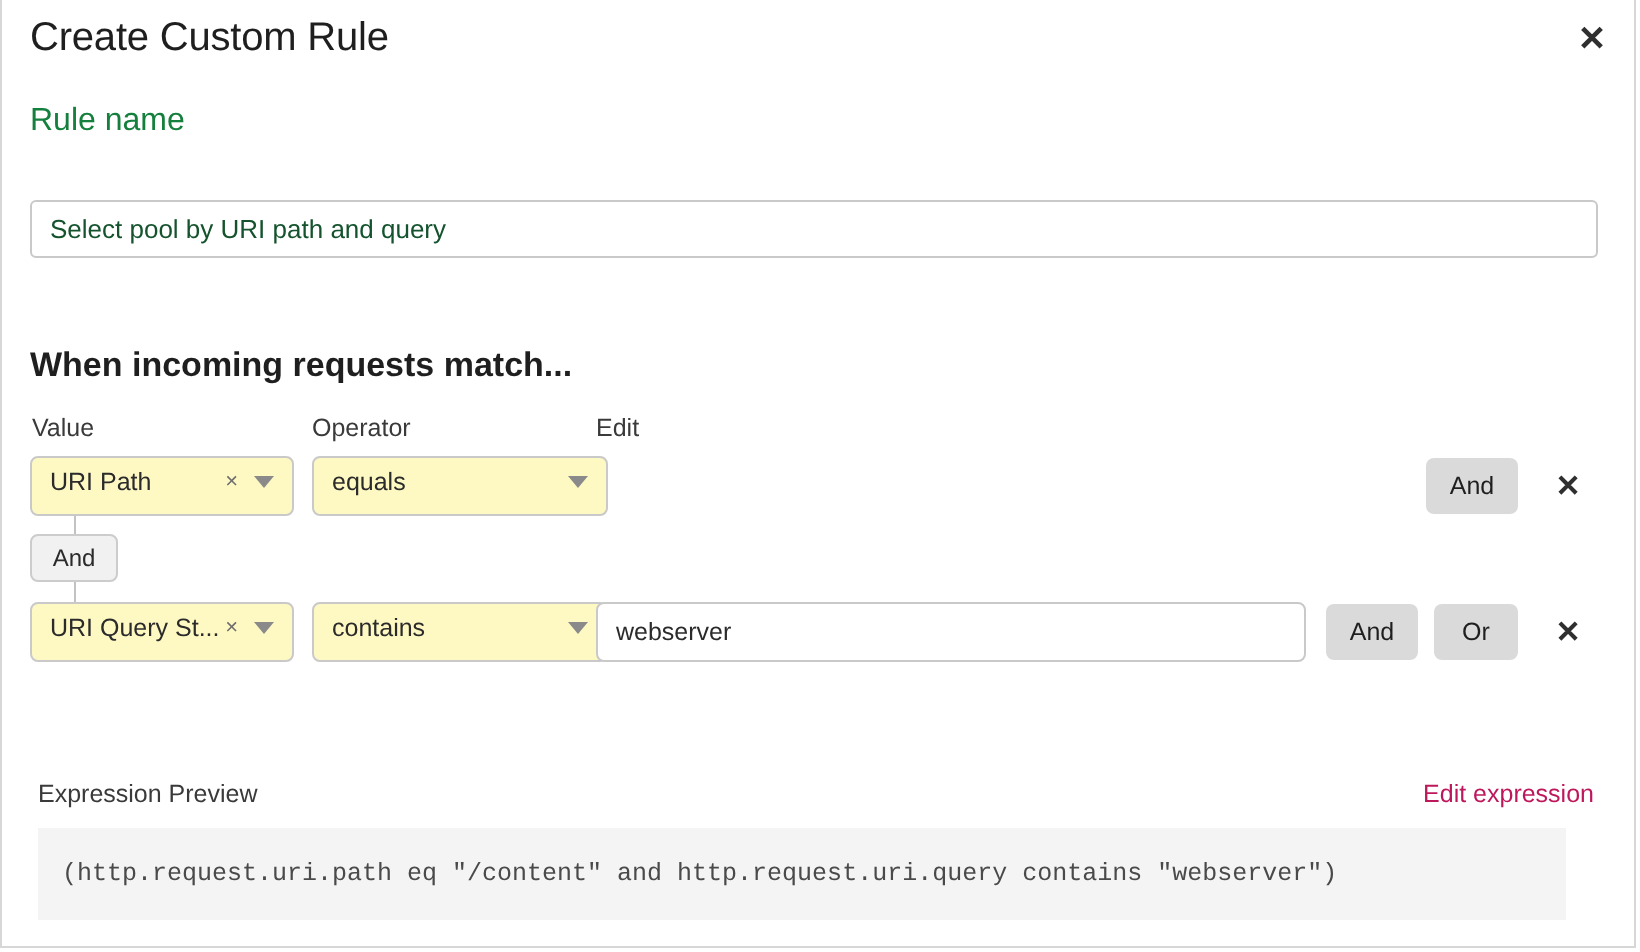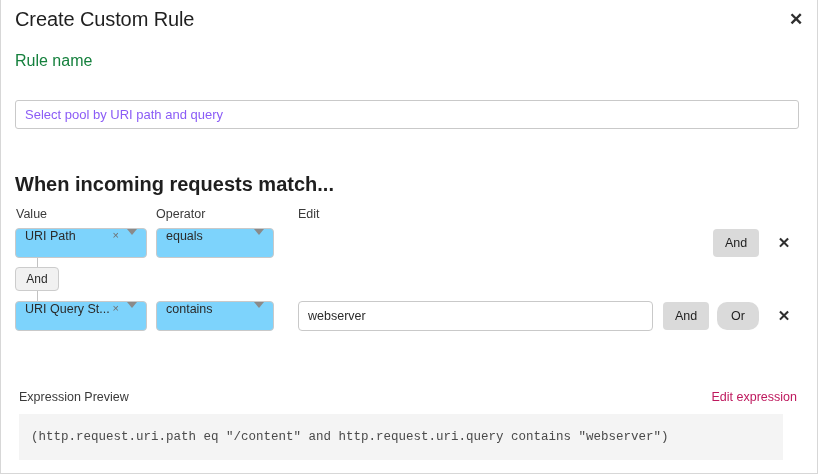--- a/index.html
+++ b/index.html
@@ -38,58 +38,58 @@
   }
   .label-muted{
     position:absolute;font-size:12.5px;color:#6a6a6a;
   }
   .rule-input{
     position:absolute;left:14px;top:100px;
     width:784px;height:29px;
     box-sizing:border-box;
     border:1px solid #c9c9c9;border-radius:3px;
     background:#fff;
-    font-size:13px;color:#8b5cf6;
+    font-size:13px;color:#14532d;
     padding:0 9px;
     font-family:"Liberation Sans", sans-serif;
     outline:none;
   }
   .section-title{
     position:absolute;left:14px;top:173px;
-    font-size:20px;font-weight:bold;color:#1f1f1f;
+    font-size:17px;font-weight:bold;color:#1f1f1f;
   }
   .col-label{top:207px;font-size:12.5px;color:#3a3a3a;}
 
   .row{position:absolute;left:0;width:818px;height:30px;}
   .row1{top:228px;}
   .row2{top:301px;}
 
   .sel{
     position:absolute;height:30px;box-sizing:border-box;
-    border:1px solid #c9c9c9;border-radius:4px;background:#7dd3fc;
-    display:flex;align-items:flex-start;
+    border:1px solid #c9c9c9;border-radius:4px;background:#fef9c3;
+    display:flex;align-items:center;
     font-size:12.5px;color:#2b2b2b;
     padding:0 6px 4px 9px;
     cursor:pointer;
     white-space:nowrap;overflow:hidden;
   }
   .sel .sel-text{flex:1;overflow:hidden;text-overflow:clip;white-space:nowrap;}
   .sel .clear-x{
     font-size:11px;color:#6e6e6e;margin-right:8px;margin-left:4px;
     cursor:pointer;
   }
   .caret{
     width:0;height:0;
     border-left:5px solid transparent;
     border-right:5px solid transparent;
     border-top:6px solid #8a8a8a;
     margin-right:3px;
   }
   .field-sel{left:14px;width:132px;}
-  .op-sel{left:155px;width:118px;}
+  .op-sel{left:155px;width:148px;}
 
   .val-input{
     position:absolute;height:30px;box-sizing:border-box;
     border:1px solid #c9c9c9;border-radius:4px;background:#fff;
     font-size:12.5px;color:#2b2b2b;
     padding:0 9px;
     font-family:"Liberation Sans", sans-serif;
     outline:none;
   }
   .val1{left:297px;width:405px;}
@@ -189,21 +189,21 @@
       <span class="sel-text">URI Query St...</span>
       <span class="clear-x">×</span>
       <span class="caret"></span>
     </div>
     <div class="sel op-sel">
       <span class="sel-text">contains</span>
       <span class="caret"></span>
     </div>
     <input class="val-input val2" value="webserver" style="">
     <button class="logic-btn" style="left:662px;width:46px;">And</button>
-    <button class="logic-btn" style="left:716px;width:42px;border-radius:10px;">Or</button>
+    <button class="logic-btn" style="left:716px;width:42px;">Or</button>
     <button class="del-x" style="left:772px;">✕</button>
   </div>
 
   <div class="expr-label">Expression Preview</div>
   <a class="edit-link">Edit expression</a>
   <div class="expr-box">(http.request.uri.path eq "/content" and http.request.uri.query contains "webserver")</div>
 
 </div>
 
 </body></html>

